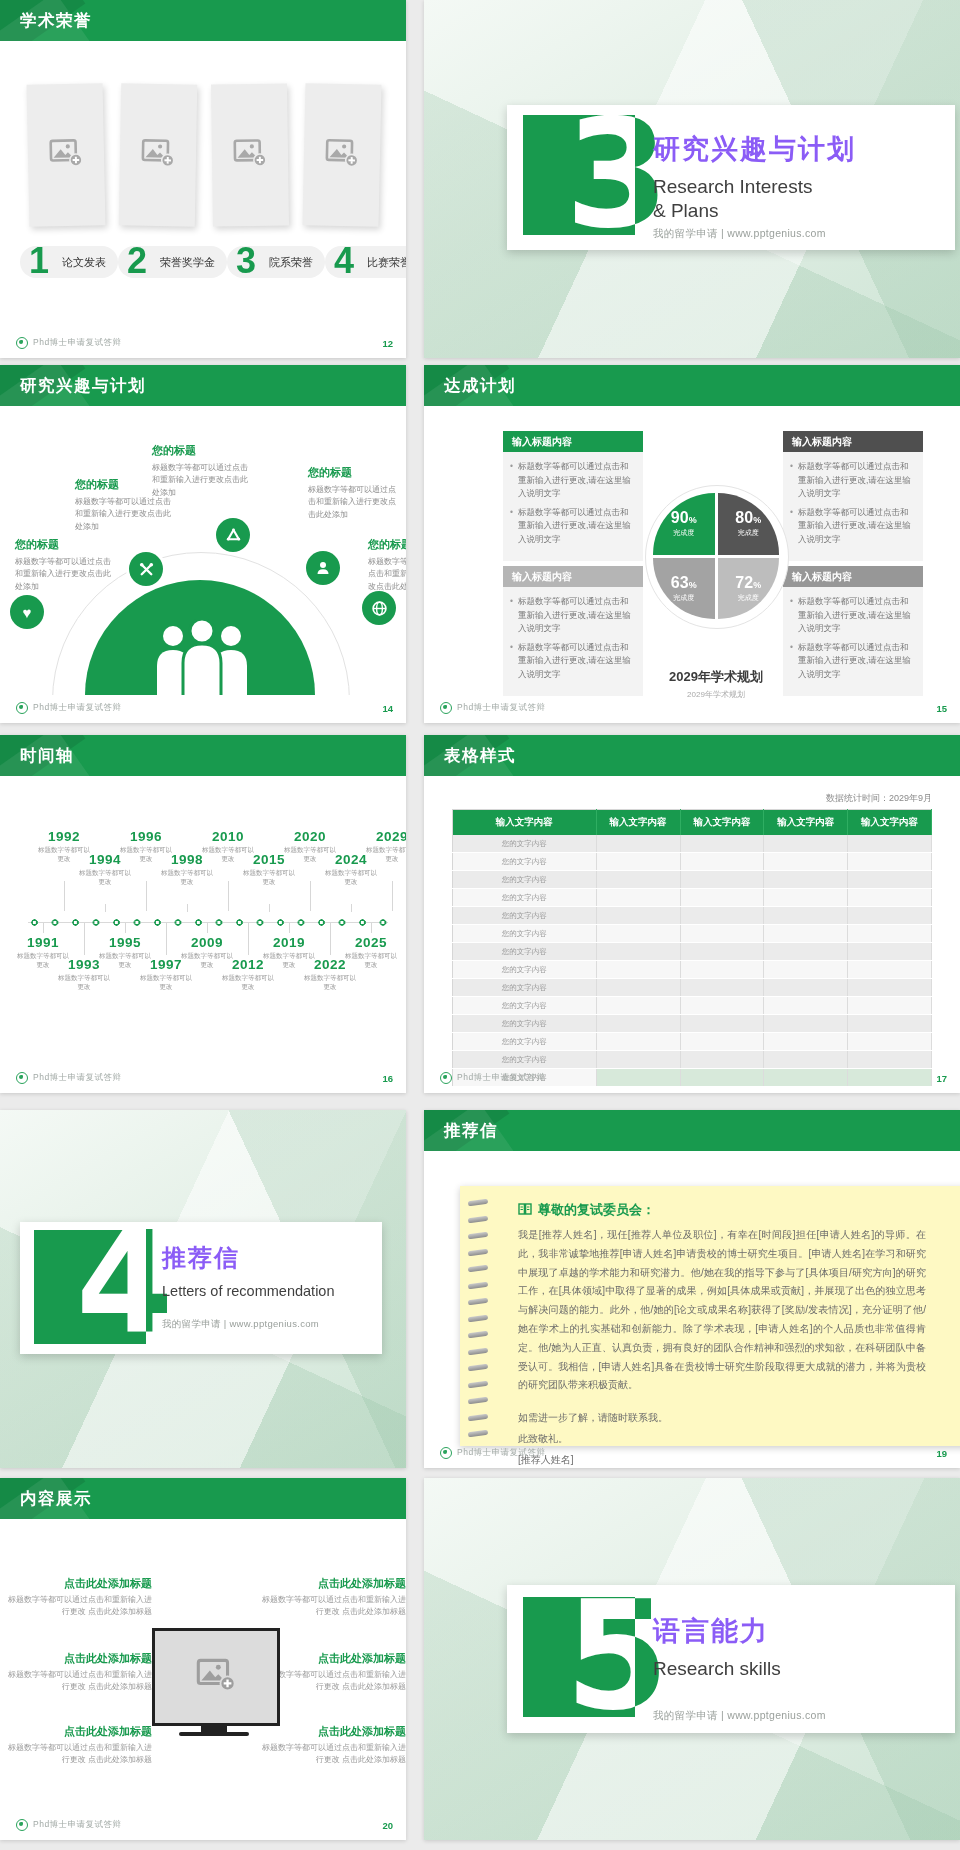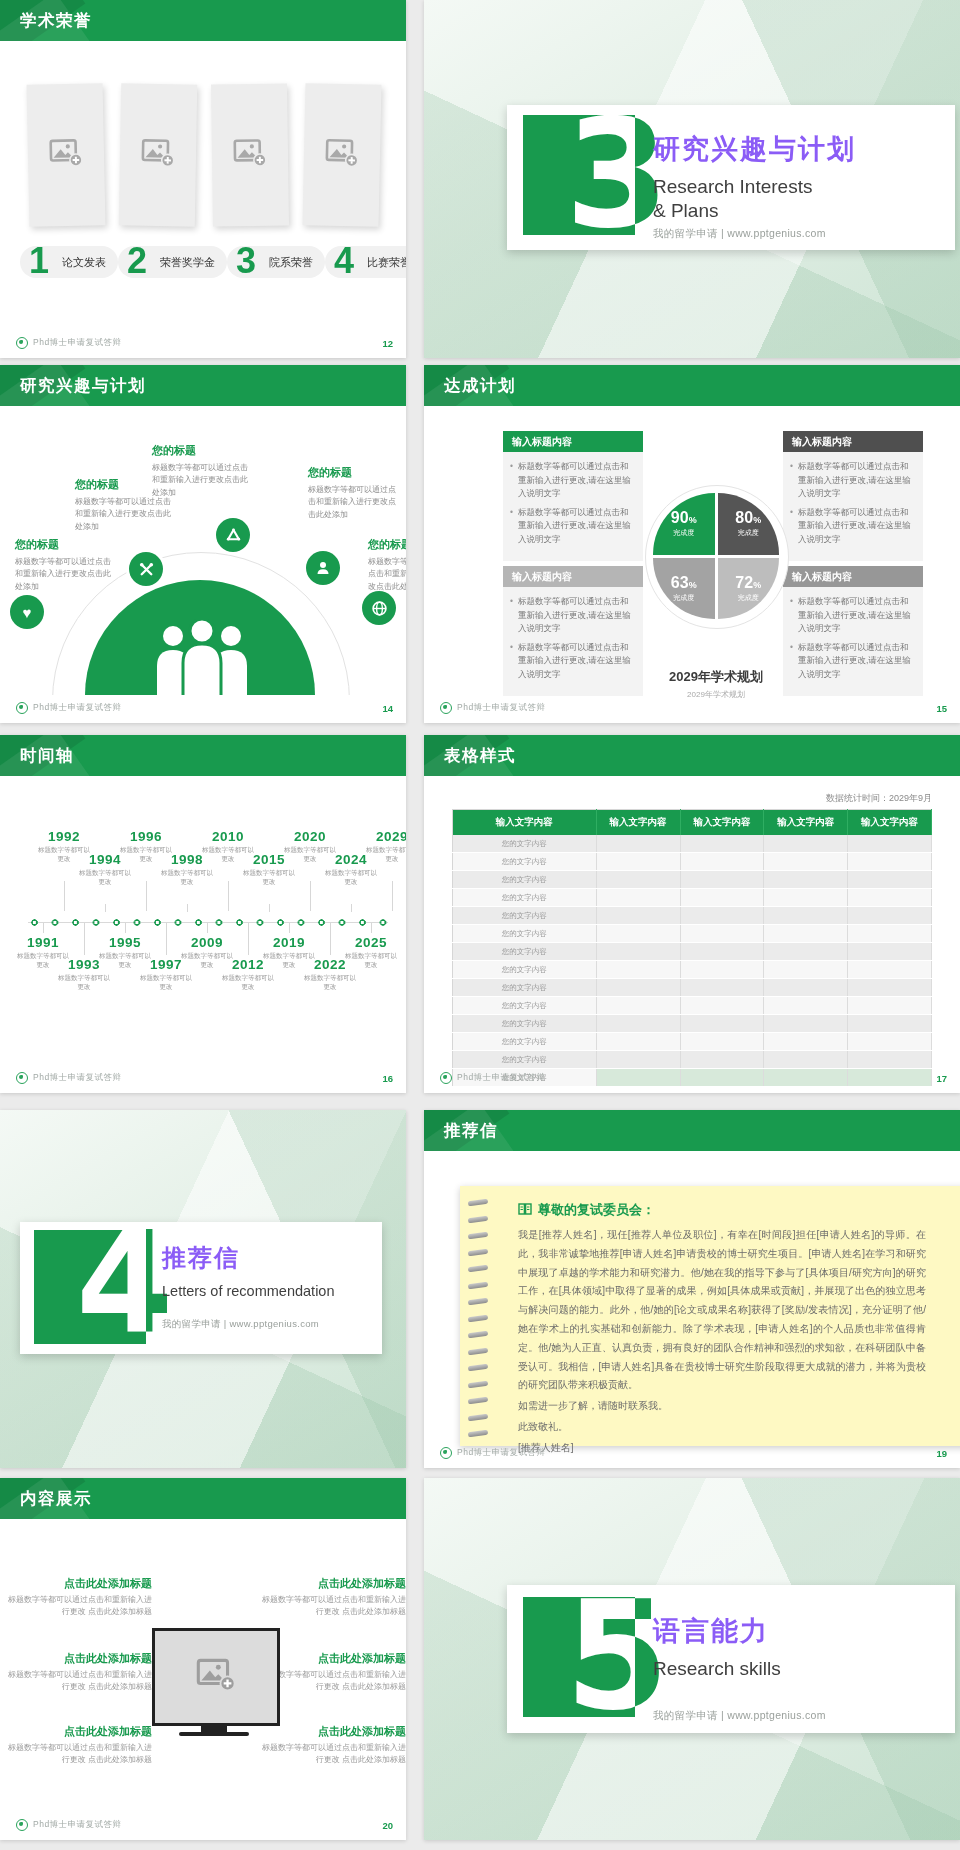--- a/index.html
+++ b/index.html
@@ -614,21 +614,21 @@
     <div class="letter">
       <div class="salut">
         <span><svg width="14" height="12" viewBox="0 0 14 12">
               <rect x="1" y="1" width="5.4" height="10" fill="none" stroke="#189a4e" stroke-width="1.4"></rect>
               <rect x="7.6" y="1" width="5.4" height="10" fill="none" stroke="#189a4e" stroke-width="1.4"></rect>
               <path d="M2.5 4 h2.4 M2.5 6.5 h2.4 M9 4 h2.4 M9 6.5 h2.4" stroke="#189a4e" stroke-width="1"></path>
             </svg></span>
         <span>尊敬的复试委员会：</span>
       </div>
       <div class="lp">我是[推荐人姓名]，现任[推荐人单位及职位]，有幸在[时间段]担任[申请人姓名]的导师。在此，我非常诚挚地推荐[申请人姓名]申请贵校的博士研究生项目。[申请人姓名]在学习和研究中展现了卓越的学术能力和研究潜力。他/她在我的指导下参与了[具体项目/研究方向]的研究工作，在[具体领域]中取得了显著的成果，例如[具体成果或贡献]，并展现了出色的独立思考与解决问题的能力。此外，他/她的[论文或成果名称]获得了[奖励/发表情况]，充分证明了他/她在学术上的扎实基础和创新能力。除了学术表现，[申请人姓名]的个人品质也非常值得肯定。他/她为人正直、认真负责，拥有良好的团队合作精神和强烈的求知欲，在科研团队中备受认可。我相信，[申请人姓名]具备在贵校博士研究生阶段取得更大成就的潜力，并将为贵校的研究团队带来积极贡献。</div>
-      <div class="lp" style="margin-top:2px">如需进一步了解，请随时联系我。</div>
+      <div class="lp" style="margin-top:14px">如需进一步了解，请随时联系我。</div>
       <div class="lp" style="margin-top:2px">此致敬礼。</div>
       <div class="lp" style="margin-top:2px">[推荐人姓名]</div>
     </div>
   </div>
   <div class="footer">
       <span class="ficon"></span>
       <span class="ftext">Phd博士申请复试答辩</span>
     </div>
   <span class="pagenum">19</span>
 </div>

